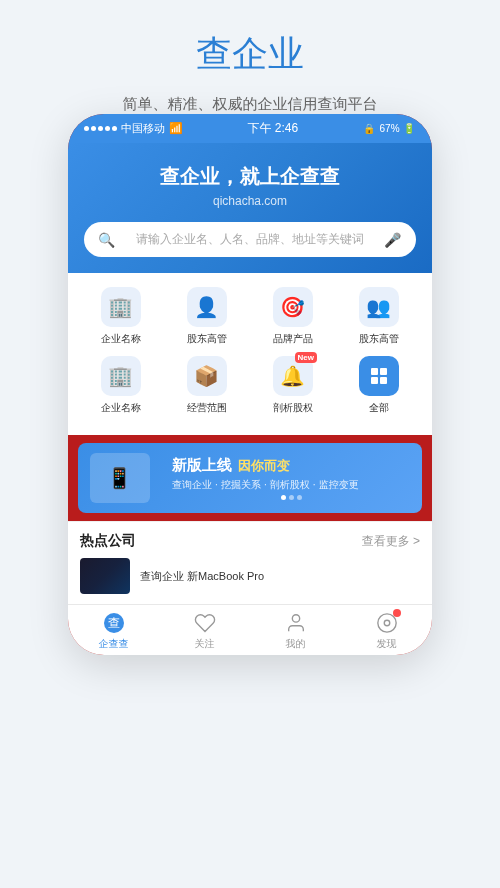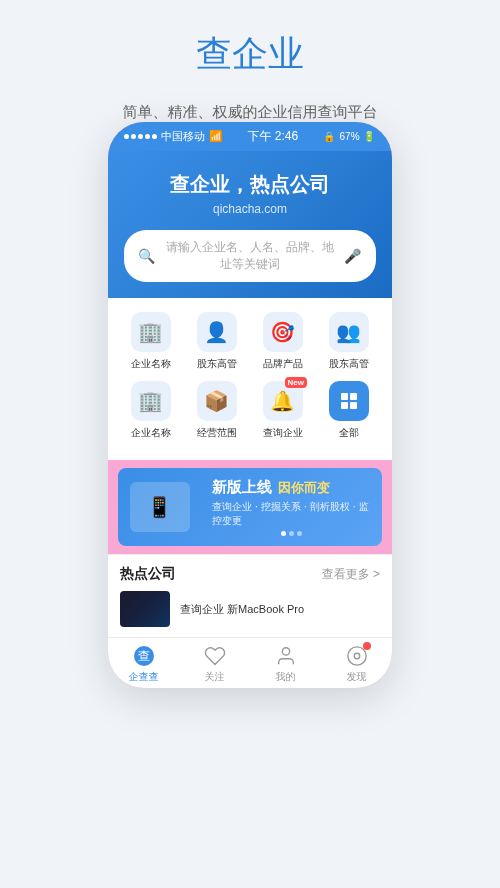--- a/index.html
+++ b/index.html
@@ -15,32 +15,32 @@
     
     .promo-section {
       background: #f0f4f8;
       text-align: center;
       padding: 30px 20px 0;
     }
     .promo-title {
       font-size: 36px;
       color: #2b7fd4;
       font-weight: 500;
-      margin-bottom: 24px;
+      margin-bottom: 16px;
     }
     .promo-subtitle {
       font-size: 15px;
       color: #666;
     }
 
     
     .phone-mockup {
-      width: 284px;
+      width: 364px;
       margin: 0 auto;
-      background: #f9a8d4;
+      background: #b91c1c;
       border-radius: 36px;
       box-shadow: 0 10px 40px rgba(0,0,0,0.15);
       overflow: hidden;
       position: relative;
     }
 
     
     .status-bar {
       background: #3a8ee6;
       padding: 6px 16px;
@@ -307,21 +307,21 @@
       </div>
       <div class="status-center">下午 2:46</div>
       <div class="status-right">
         <span>🔒</span>
         <span>67%</span>
         <span>🔋</span>
       </div>
     </div>
 
     <div class="app-header">
-      <div class="app-header-title">查企业，热点公司</div>
+      <div class="app-header-title">查企业，就上企查查</div>
       <div class="app-header-url">qichacha.com</div>
       <div class="search-bar">
         <span class="search-icon-wrap">🔍</span>
         <span class="search-placeholder">请输入企业名、人名、品牌、地址等关键词</span>
         <span class="mic-icon">🎤</span>
       </div>
     </div>
 
     <div class="grid-section">
       <div class="grid-row">
@@ -349,21 +349,21 @@
         </div>
         <div class="grid-item">
           <div class="grid-icon">📦</div>
           <span class="grid-label">经营范围</span>
         </div>
         <div class="grid-item">
           <div class="grid-icon">
             🔔
             <span class="new-badge">New</span>
           </div>
-          <span class="grid-label">查询企业</span>
+          <span class="grid-label">剖析股权</span>
         </div>
         <div class="grid-item">
           <div class="grid-icon blue-bg">
             <svg width="20" height="20" viewBox="0 0 20 20" fill="white">
               <rect x="2" y="2" width="7" height="7" rx="1"></rect>
               <rect x="11" y="2" width="7" height="7" rx="1"></rect>
               <rect x="2" y="11" width="7" height="7" rx="1"></rect>
               <rect x="11" y="11" width="7" height="7" rx="1"></rect>
             </svg>
           </div>

